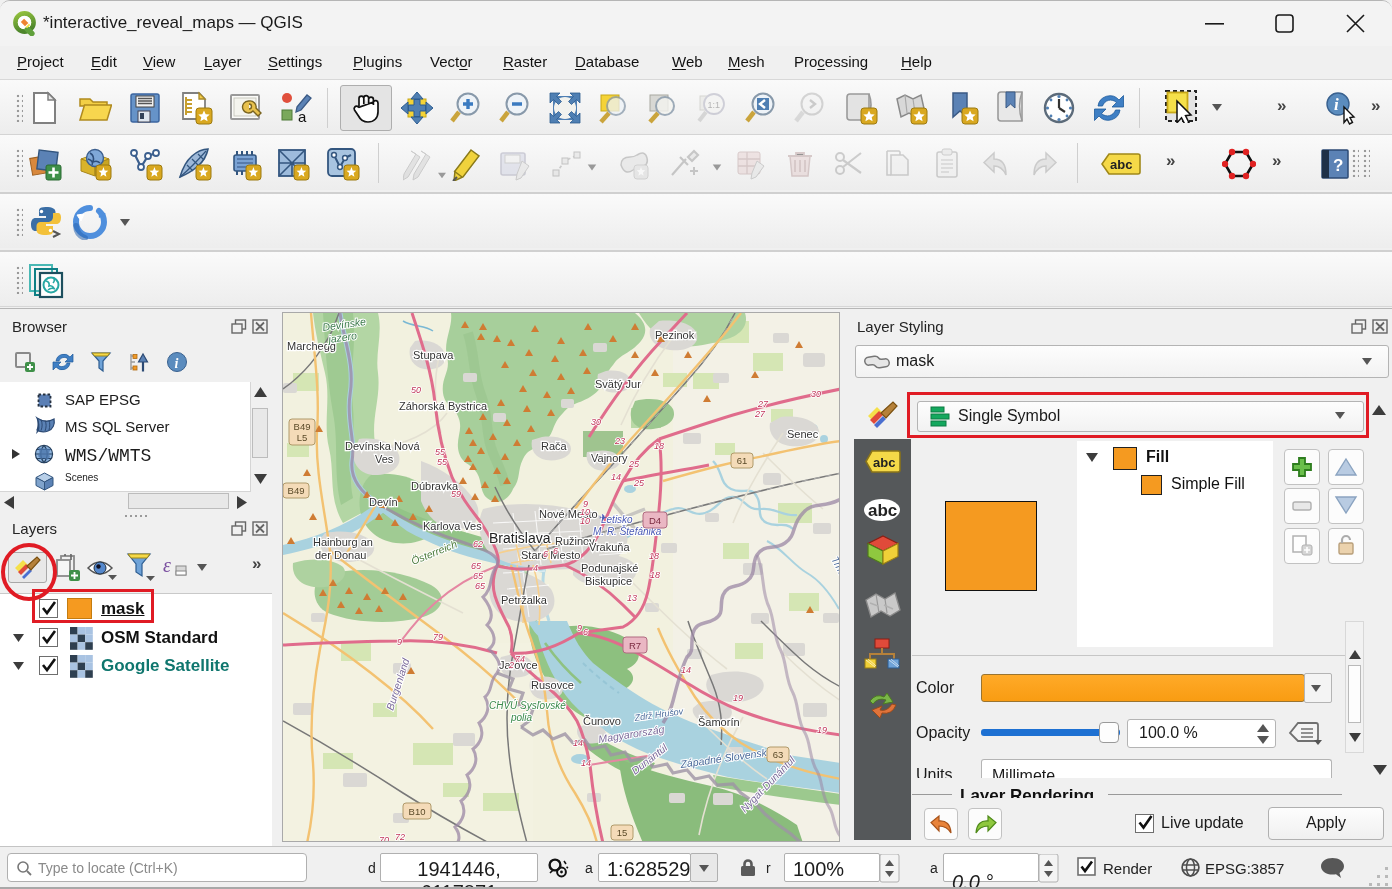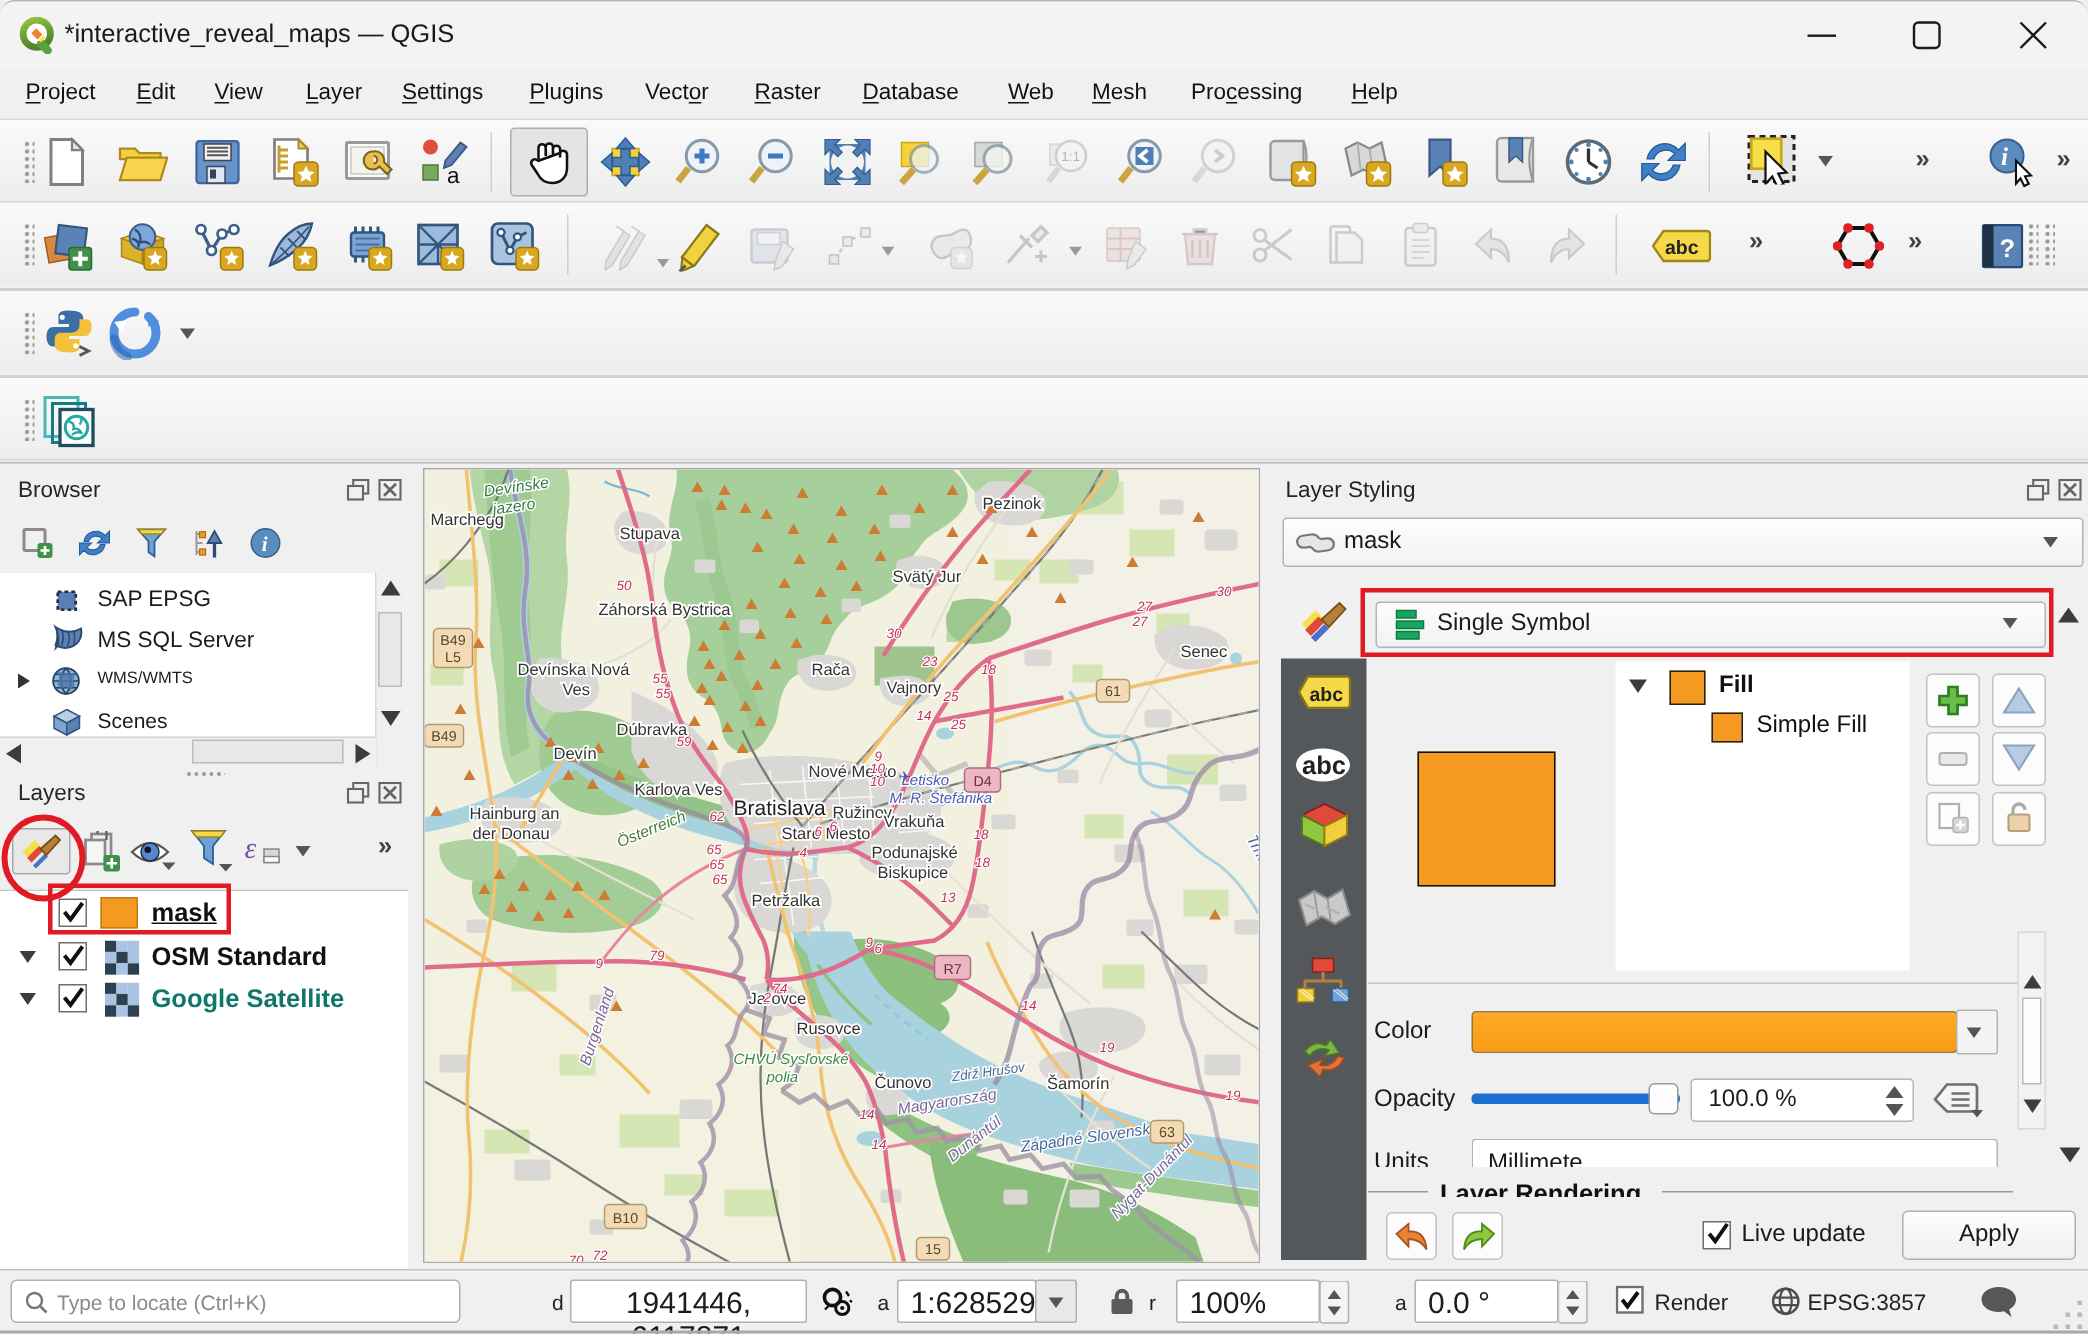--- a/index.html
+++ b/index.html
@@ -558,27 +558,27 @@
     </svg>
   <span class="abs" style="left:65px;top:417px;font-size:15px;color:#1c1c1c;">MS SQL Server</span>
   <svg class="abs" style="left:11px;top:447px" width="10" height="12" viewBox="0 0 10 12">
       <path d="M1 1 l8 5 -8 5 z" fill="#333"></path>
     </svg>
   <svg class="abs" style="left:34px;top:443px" width="20" height="20" viewBox="0 0 20 20">
       <circle cx="10" cy="10" r="8.6" fill="#8db3dd" stroke="#27415f" stroke-width="1.2"></circle>
       <path d="M10 1.4 a13 13 0 0 0 0 17.2 a13 13 0 0 0 0 -17.2 M1.4 10 h17.2 M2.5 5.5 h15 M2.5 14.5 h15" stroke="#27415f" fill="none" stroke-width="1.1"></path>
       <path d="M4 4 q3 4 0 8 l3 3 q4 -2 6 1 l3 -3 q-2 -5 1 -8" fill="#4c77ad" opacity=".8"></path>
     </svg>
-  <span class="abs" style="left:65px;top:445px;font-size:11px;color:#1c1c1c;">WMS/WMTS</span>
+  <span class="abs" style="left:65px;top:445px;font-size:18px;color:#1c1c1c;font-family:Liberation Mono, monospace;">WMS/WMTS</span>
   <svg class="abs" style="left:35px;top:471px" width="19" height="19" viewBox="0 0 19 19">
       <path d="M9.5 1 L18 5.5 L9.5 10 L1 5.5 z" fill="#b8cfe8" stroke="#33567f"></path>
       <path d="M1 5.5 v8 L9.5 18 v-8 z" fill="#7fa3cc" stroke="#33567f"></path>
       <path d="M18 5.5 v8 L9.5 18 v-8 z" fill="#5b82b5" stroke="#33567f"></path>
     </svg>
-  <span class="abs" style="left:65px;top:471px;font-size:14px;color:#1c1c1c;">Scenes</span>
+  <span class="abs" style="left:65px;top:471px;font-size:10px;color:#1c1c1c;">Scenes</span>
 
   <div class="abs" style="left:250px;top:381px;width:21px;height:130px;background:#f0f0f0;border-left:1px solid #d5d5d5;"></div>
   <svg class="abs" style="left:253px;top:385px" width="15" height="12" viewBox="0 0 15 12">
       <path d="M7.5 1 L14 11 H1 z" fill="#3c3c3c"></path>
     </svg>
   <div class="abs" style="left:252px;top:407px;width:16px;height:50px;background:#e8e8e8;border:1px solid #bcbcbc;"></div>
   <svg class="abs" style="left:253px;top:472px" width="15" height="12" viewBox="0 0 15 12">
       <path d="M7.5 11 L14 1 H1 z" fill="#3c3c3c"></path>
     </svg>
   <div class="abs" style="left:0px;top:490px;width:251px;height:21px;background:#f0f0f0;border-top:1px solid #d5d5d5;"></div>
@@ -1250,21 +1250,21 @@
         <path d="M6.5 8 V6 a3.5 3.5 0 0 1 7 0 V8" fill="none" stroke="#5a5a5a" stroke-width="2.6"></path>
       </svg>
     <span class="abs" style="left:766px;top:13px">r</span>
     <div class="box" style="left:784px; width:96px; padding:4px 0 0 8px;">100%</div>
     <svg class="abs" style="left:880px;top:7px" width="20" height="29" viewBox="0 0 20 29">
         <rect x="0" y="0" width="19" height="28" rx="2" fill="#f4f4f4" stroke="#b0b0b0"></rect>
         <path d="M9.5 6 l4.5 6 h-9 z" fill="#555"></path>
         <path d="M9.5 23 l4.5 -6 h-9 z" fill="#555"></path>
       </svg>
     <span class="abs" style="left:930px;top:13px">a</span>
-    <div class="box" style="left:943px; width:96px; padding:4px 0 0 8px;">0.0 °</div>
+    <div class="box" style="left:943px; width:96px; padding:17px 0 0 8px;font-style:italic;">0.0 °</div>
     <svg class="abs" style="left:1039px;top:7px" width="20" height="29" viewBox="0 0 20 29">
         <rect x="0" y="0" width="19" height="28" rx="2" fill="#f4f4f4" stroke="#b0b0b0"></rect>
         <path d="M9.5 6 l4.5 6 h-9 z" fill="#555"></path>
         <path d="M9.5 23 l4.5 -6 h-9 z" fill="#555"></path>
       </svg>
     <svg class="abs" style="left:1077px;top:10px" width="20" height="20" viewBox="0 0 20 20">
         <rect x="1" y="1" width="17" height="17" fill="#fff" stroke="#707070" stroke-width="1.6"></rect>
         <path d="M4.5 9.5 L8 14 L15 4.5" fill="none" stroke="#111" stroke-width="2.6"></path>
       </svg>
     <span class="abs" style="left:1103px;top:13px;font-size:15px;">Render</span>

